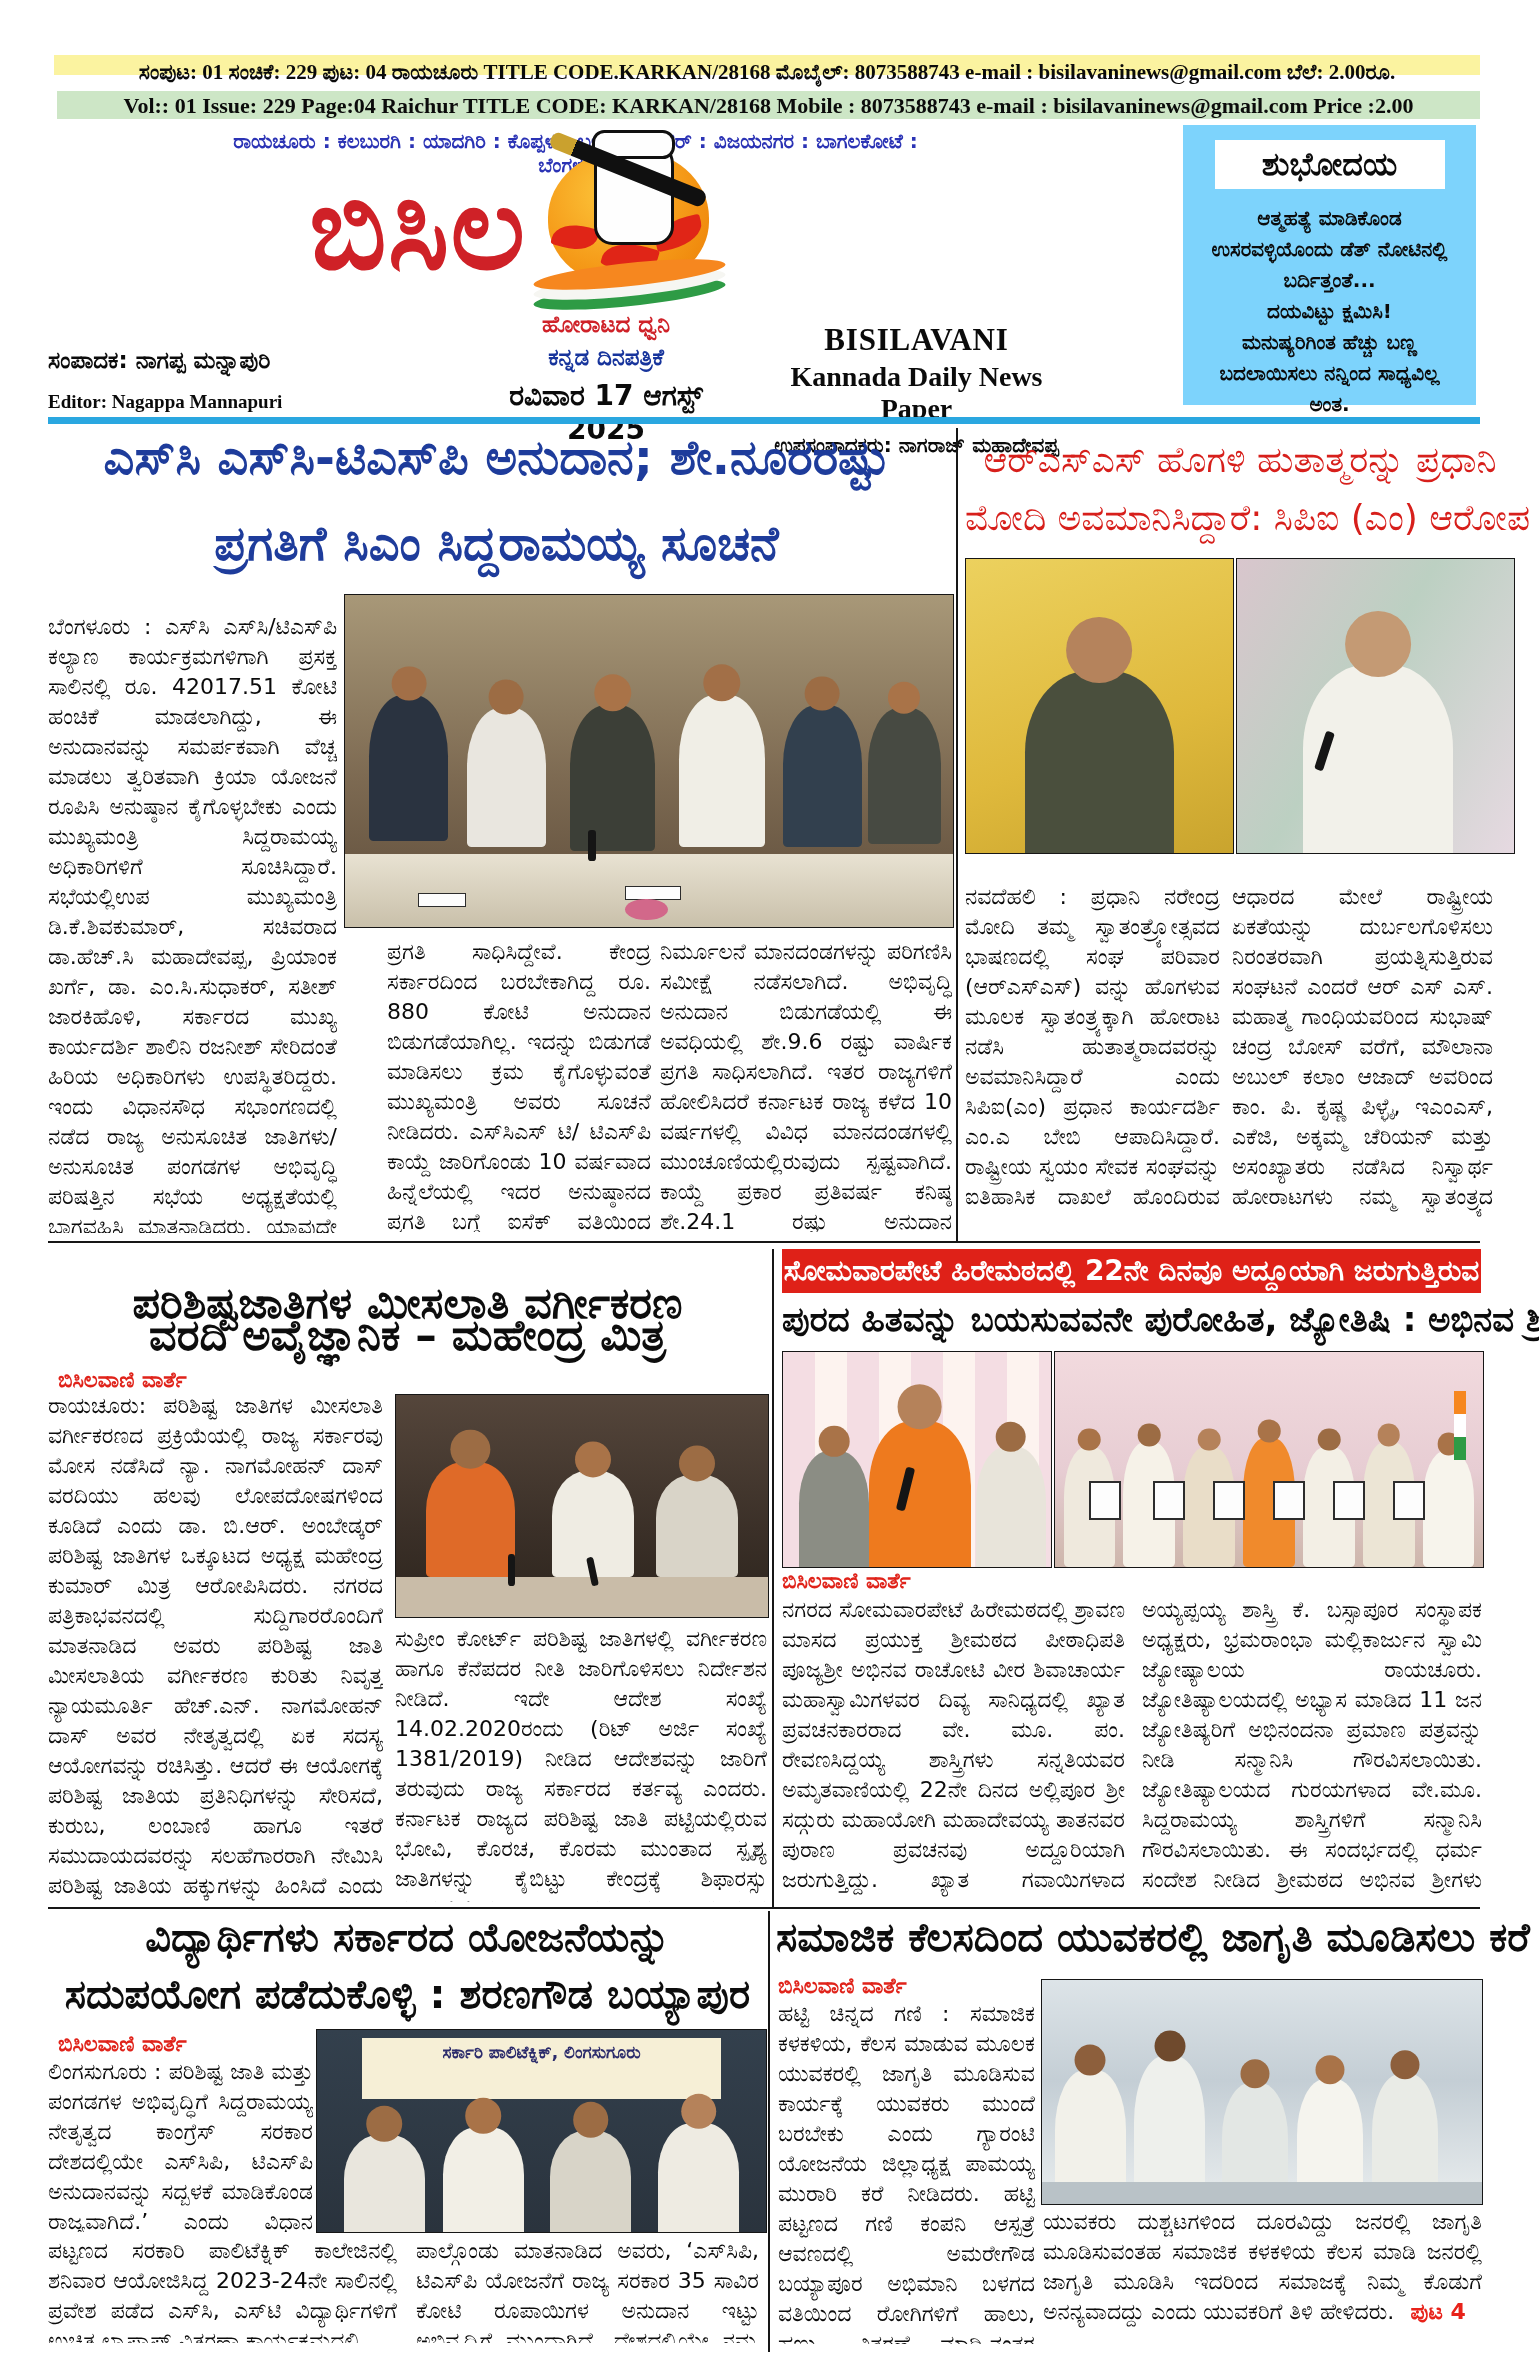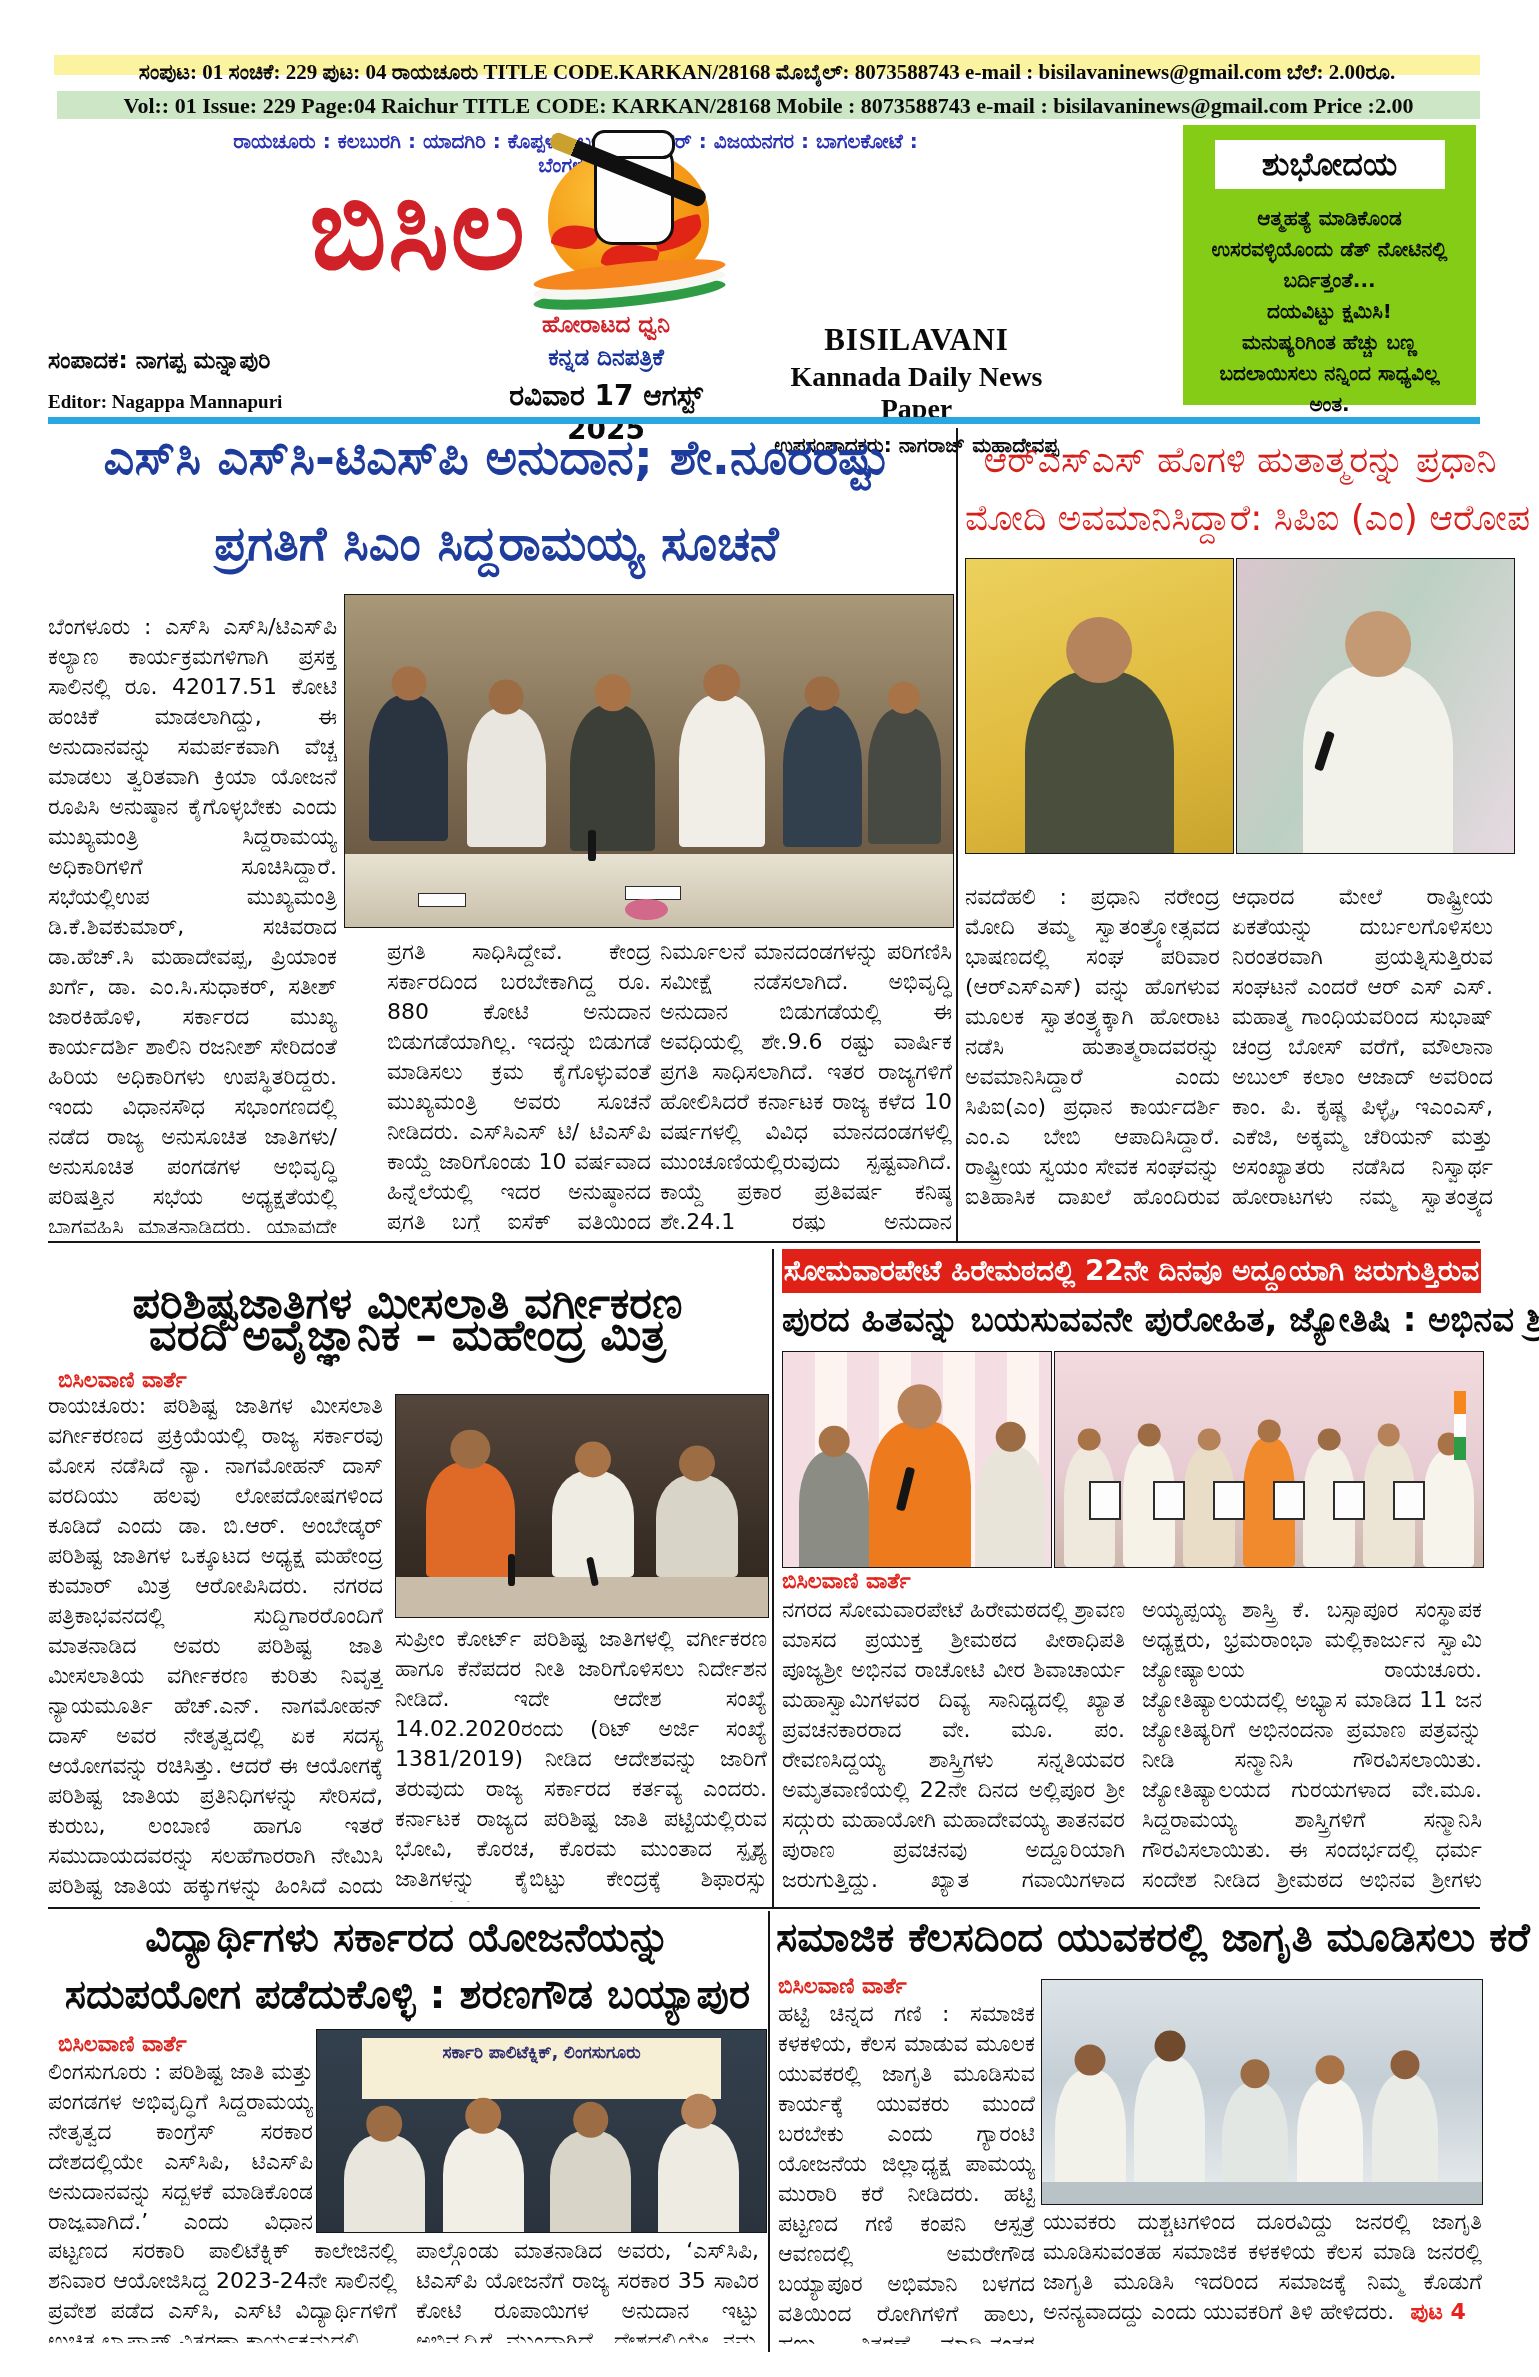--- a/index.html
+++ b/index.html
@@ -17,21 +17,21 @@
   .mast-row{display:flex;align-items:flex-start;justify-content:center;gap:12.3px;}
   .mast-word{font-size:115px;font-weight:800;color:#cf2127;line-height:150px;letter-spacing:1.5px;white-space:nowrap;}
   .tag1{color:#cf2128;font-size:23px;font-weight:800;}
   .tag2{color:#17349c;font-size:23px;font-weight:800;margin-top:6.1px;}
   .tag3{color:#0b0b0b;font-size:28px;font-weight:800;margin-top:7.7px;}
   .ed-kn{font-size:23px;font-weight:800;}
   .ed-en{font-family:"Liberation Serif",serif;font-size:19px;font-weight:bold;margin-top:17px;}
   .ttl-en{font-family:"Liberation Serif",serif;font-size:31px;font-weight:bold;letter-spacing:0.8px;}
   .sub-en{font-family:"Liberation Serif",serif;font-size:28px;font-weight:bold;margin-top:3.1px;}
   .subed{font-size:20px;font-weight:800;margin-top:7.7px;}
-  .greet{background:#84cc16;}
+  .greet{background:#7dd3fc;}
   .greet-title{width:230px;height:49px;margin:15.3px auto 0;background:#ffffff;text-align:center;
                line-height:49px;font-size:32px;font-weight:800;}
   .greet-line{text-align:center;font-size:20px;font-weight:800;line-height:31px;}
   .rule-cyan{background:#2aa7e0;}
 
   
   .h-lead{color:#1e3c9b;font-size:48px;font-weight:800;text-align:center;white-space:nowrap;}
   .h-red{color:#d71f1b;font-size:36px;font-weight:400;text-align:center;white-space:nowrap;}
   .h-black{color:#0d0d0d;font-size:43px;font-weight:800;text-align:center;white-space:nowrap;}
   .h-black-sm{color:#0d0d0d;font-size:40px;font-weight:800;text-align:center;white-space:nowrap;}

